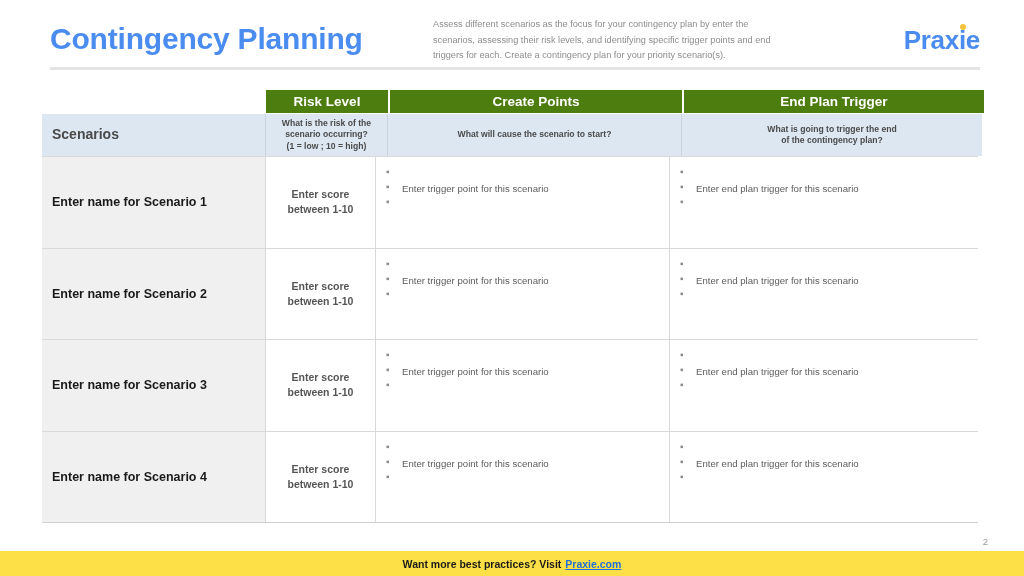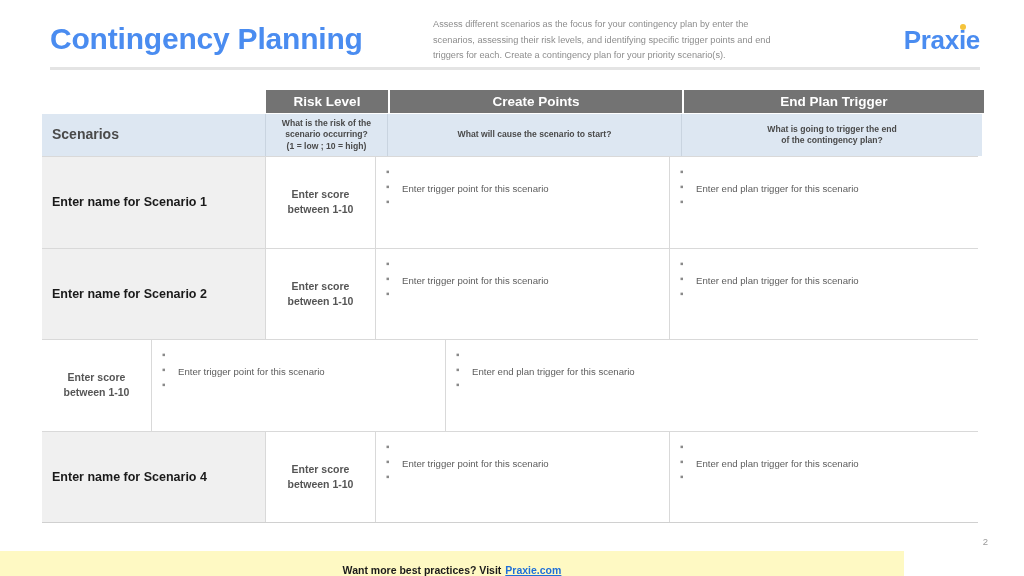--- a/index.html
+++ b/index.html
@@ -90,21 +90,21 @@
   }
 
   .band-row {
     display: flex;
     height: 23px;
     margin-bottom: 1px;
   }
   .band-spacer { width: 224px; flex: none; }
   .band-cell {
     flex: none;
-    background: #737373;
+    background: #4d7c0f;
     color: #ffffff;
     font-size: 13.5px;
     font-weight: bold;
     display: flex;
     align-items: center;
     justify-content: center;
     margin-right: 2px;
   }
   .band-cell:last-child { margin-right: 0; }
   .band-risk    { width: 122px; }
@@ -207,25 +207,25 @@
     right: 36px;
     top: 536px;
     font-size: 9.5px;
     color: #9a9a9a;
   }
 
   .footer-bar {
     position: absolute;
     left: 0;
     top: 551px;
-    width: 904px;
+    width: 1024px;
     height: 25px;
-    background: #fef9c3;
-    display: flex;
-    align-items: flex-end;
+    background: #fde047;
+    display: flex;
+    align-items: center;
     justify-content: center;
   }
   .footer-text {
     font-size: 10.5px;
     font-weight: bold;
     color: #1a1a1a;
   }
   .footer-link {
     font-size: 10.5px;
     font-weight: bold;
@@ -343,20 +343,21 @@
               <span class="bullet-mark">▪</span>
               <span class="bullet-text"></span>
             </div>
             <div class="bullet-line">
               <span class="bullet-mark">▪</span>
               <span class="bullet-text"></span>
             </div>
           </div>
         </div>
         <div class="data-row">
+          <div class="cell-name">Enter name for Scenario 3</div>
           <div class="cell-score">
             <div>
               <div>Enter score</div>
               <div>between 1-10</div>
             </div>
           </div>
           <div class="cell-bullets cell-trigger">
             <div class="bullet-line">
               <span class="bullet-mark">▪</span>
               <span class="bullet-text">Enter trigger point for this scenario</span>

